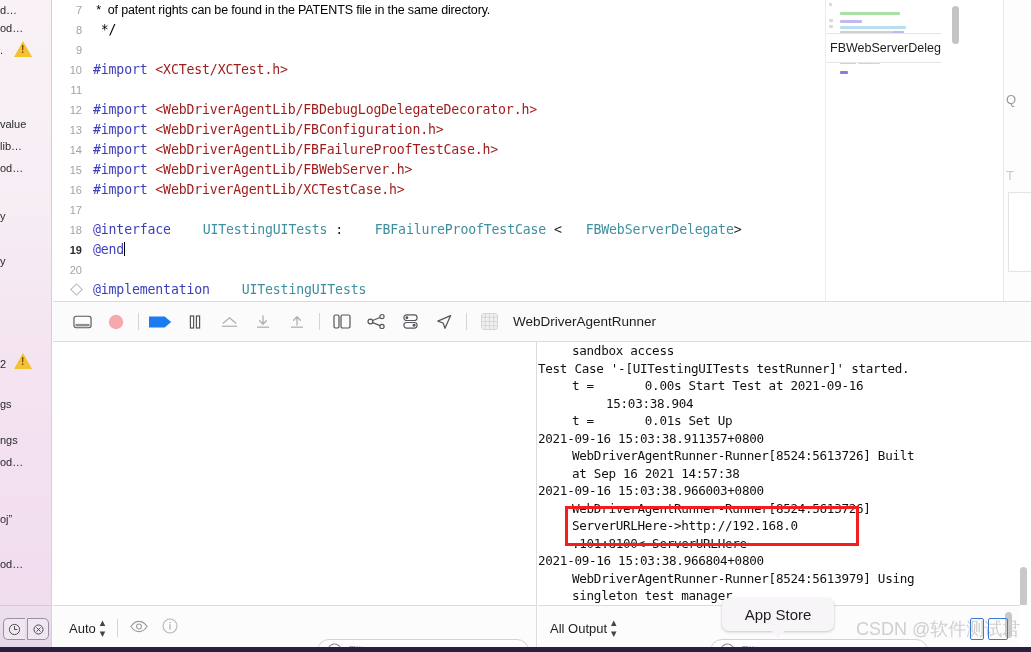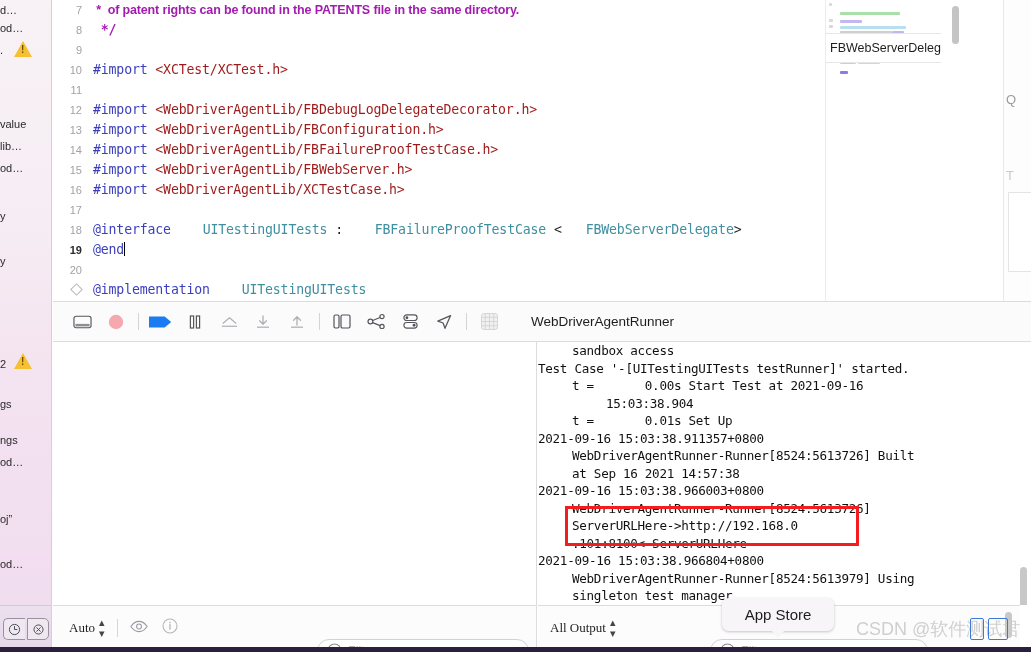--- a/index.html
+++ b/index.html
@@ -61,21 +61,21 @@
     display: inline-block; width: 9px; height: 9px;
     border: 1.3px solid #b6b6ba; transform: rotate(45deg);
     position: relative; top: 0px; right: 1px;
   }
   .code {
     font-family: "DejaVu Sans Mono", monospace; font-size: 13.2px;
     white-space: pre; color: #1a1a1a; letter-spacing: -0.15px;
   }
   .pre { color: #3b3fbb; }
   .str { color: #9e1b1b; }
-  .cmt { color: #a21caf; font-weight: bold; }
+  .cmt { color: #000000; }
   .typ { color: #3f8fa0; margin-left: 24px; }
   .pln { color: #1d1d1f; }
   .caret {
     display: inline-block; width: 1px; height: 14px; background: #000;
     position: relative; top: 2px;
   }
   .cmt-doc { font-family: "Liberation Sans", sans-serif; font-size: 12.5px; }
 
   
   #minimap {
@@ -109,21 +109,21 @@
 
   
   #debug-bar {
     position: absolute; left: 53px; top: 301px; width: 978px; height: 41px;
     background: #fbfbfb; border-top: 1px solid #dcdcdc; border-bottom: 1px solid #dcdcdc;
     display: flex; align-items: center; padding-left: 12px;
   }
   .tb { width: 34px; height: 30px; display: flex; align-items: center; justify-content: center; }
   .tb-sep { width: 1px; height: 17px; background: #d4d4d4; margin: 0 5px; }
   #scheme-name {
-    font-size: 13.5px; color: #1d1d1f; margin-left: 25px; white-space: nowrap;
+    font-size: 13.5px; color: #1d1d1f; margin-left: 7px; white-space: nowrap;
   }
 
   
   #vars-pane {
     position: absolute; left: 53px; top: 342px; width: 484px; height: 263px;
     background: #ffffff; border-right: 1px solid #dcdcdc;
   }
 
   
   #console {
@@ -150,21 +150,21 @@
   #bottom-left-bar {
     position: absolute; left: 53px; top: 605px; width: 484px; height: 45px;
     background: #fcfcfc; border-top: 1px solid #dcdcdc; border-right: 1px solid #dcdcdc;
     display: flex; align-items: center; padding-left: 16px;
   }
   #bottom-right-bar {
     position: absolute; left: 538px; top: 605px; width: 482px; height: 45px;
     background: #fcfcfc; border-top: 1px solid #dcdcdc;
     display: flex; align-items: center; padding-left: 12px;
   }
-  .popup-label { font-size: 13px; color: #1d1d1f; white-space: nowrap; font-family: Liberation Serif, serif; }
+  .popup-label { font-size: 13px; color: #1d1d1f; white-space: nowrap; }
   .stepper { font-size: 11px; color: #444; margin-left: 4px; line-height: 1; }
   .vsep { width: 1px; height: 18px; background: #d6d6d6; margin: 0 12px; }
   .filter-field {
     height: 24px; border: 1px solid #d2d2d2; border-radius: 12px;
     background: #fff; display: flex; align-items: center; padding: 0 9px; margin-top: 45px;
   }
   .filter-ph { font-size: 12.5px; color: #b3b3b3; margin-left: 6px; }
 
   #window-footer {
     position: absolute; left: 0; bottom: 0; width: 1031px; height: 5px;

